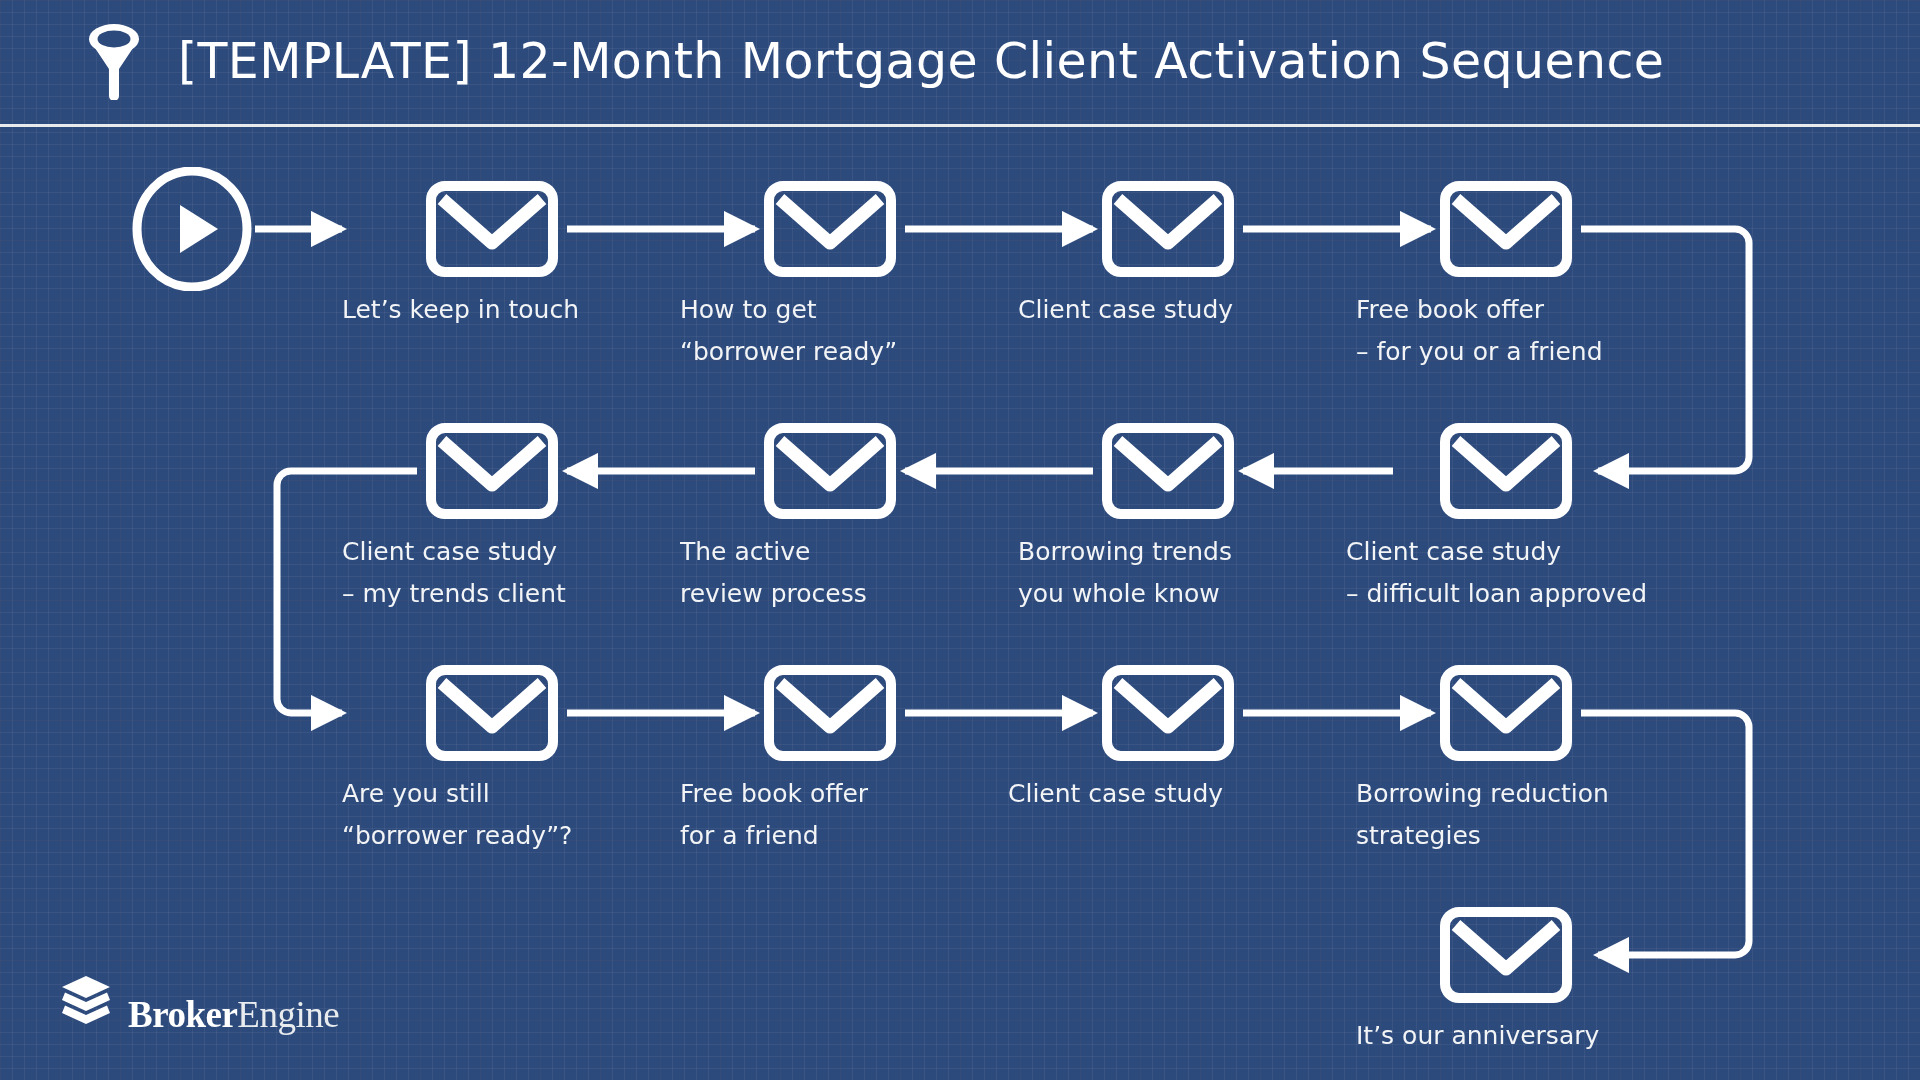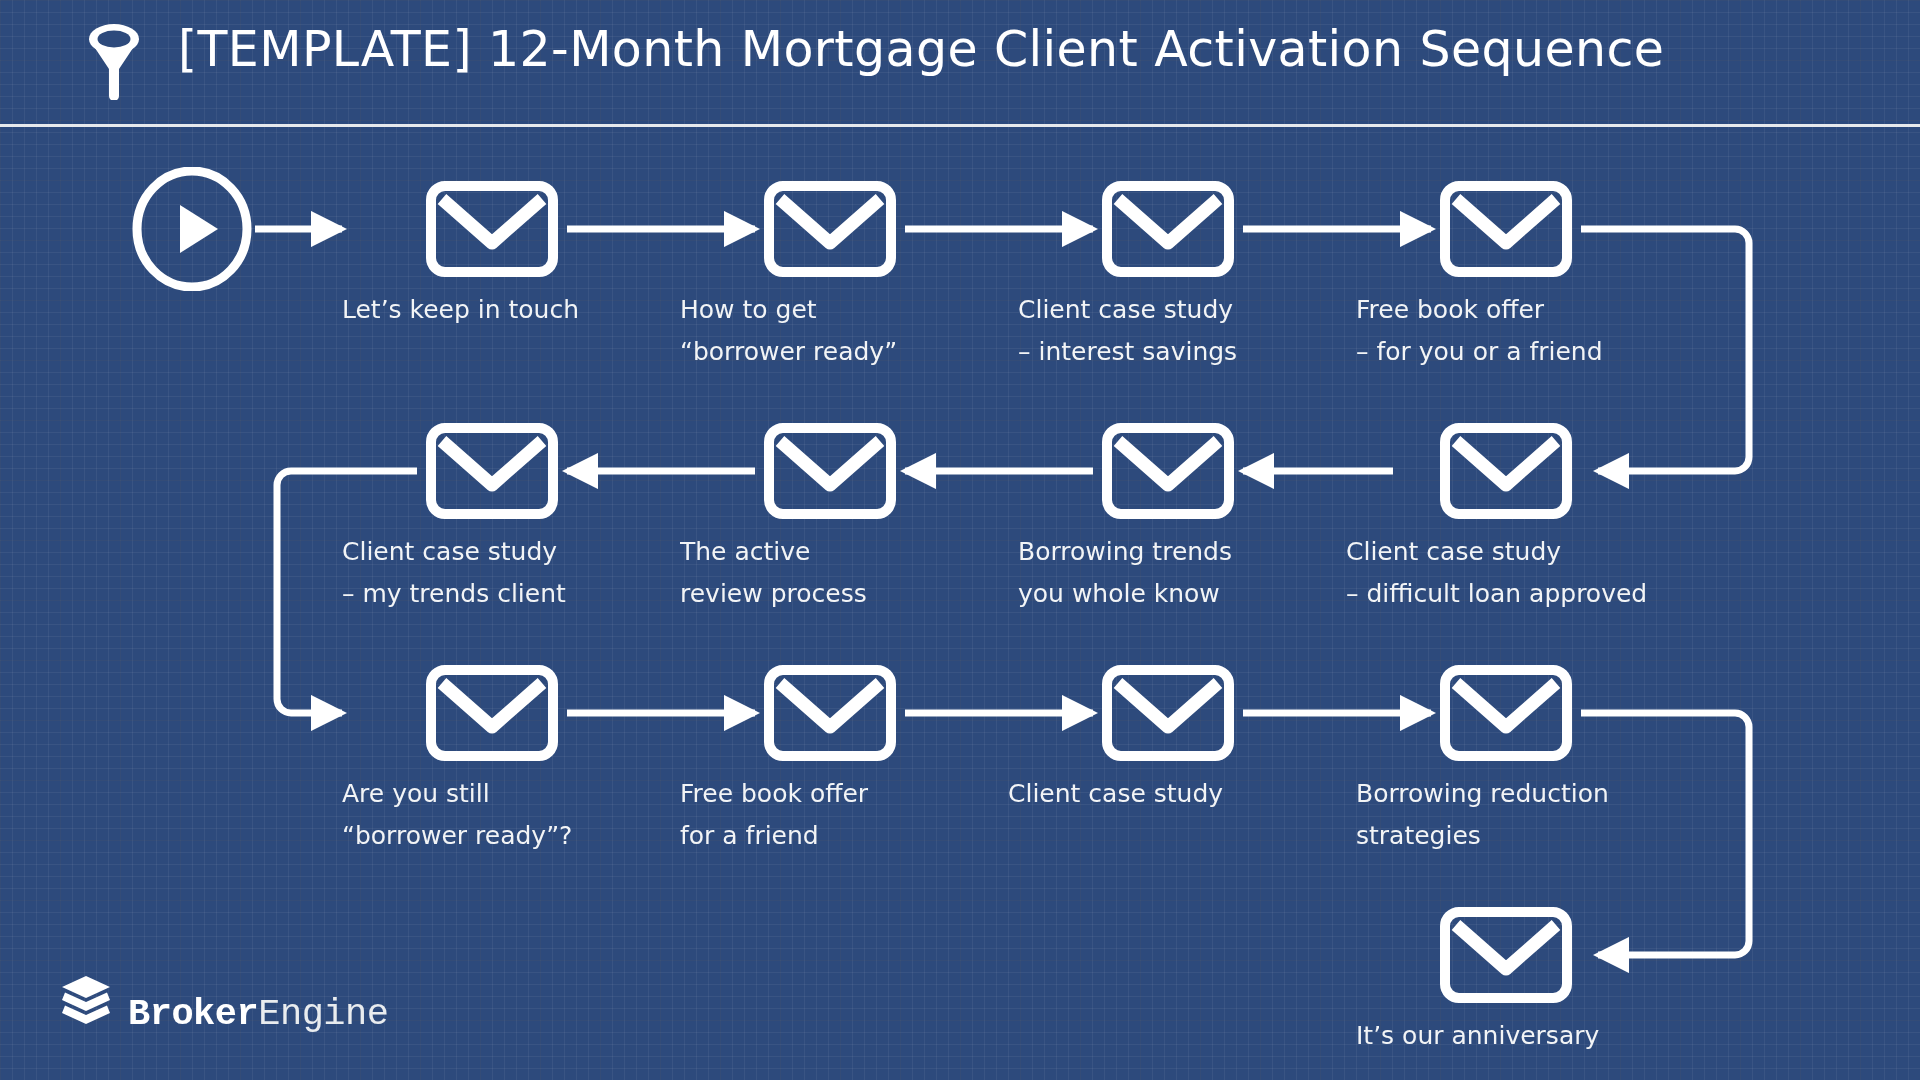--- a/index.html
+++ b/index.html
@@ -48,21 +48,21 @@
   #funnel-icon {
     position: absolute;
     left: 78px;
     top: 22px;
     width: 72px;
     height: 78px;
   }
   #page-title {
     position: absolute;
     left: 178px;
-    top: 4px;
+    top: 16px;
     height: 92px;
     line-height: 92px;
     color: #ffffff;
     font-family: "DejaVu Sans", sans-serif;
     font-size: 49px;
     font-weight: 400;
     letter-spacing: 0.4px;
     white-space: nowrap;
   }
 
@@ -121,21 +121,21 @@
     left: 58px;
     top: 968px;
     height: 64px;
     display: flex;
     align-items: center;
     gap: 14px;
   }
   #logo-mark { width: 56px; height: 56px; }
   #logo-text {
     color: #ffffff;
-    font-family: Liberation Mono, monospace;
+    font-family: Liberation Serif, serif;
     font-size: 37px;
     letter-spacing: -0.5px;
     white-space: nowrap;
     margin-top: 28px;
   }
   #logo-text b { font-weight: 700; }
   #logo-text span { font-weight: 300; color: #e9ecef; }
 </style>
 </head>
 <body>
@@ -212,21 +212,20 @@
       </div>
     </div>
 
     <div class="node" style="left:1168px; top:103px;">
       <svg class="env" viewBox="0 0 132 96">
         <rect x="5" y="5" width="122" height="86" rx="14" fill="none" stroke="#ffffff" stroke-width="10"></rect>
         <path d="M 16 18 L 66 62 L 116 18" fill="none" stroke="#ffffff" stroke-width="13" stroke-linejoin="round"></path>
       </svg>
       <div class="node-label">
         <span>Client case study</span>
-        <span class="l2">– interest savings</span>
       </div>
     </div>
 
     <div class="node" style="left:1506px; top:103px;">
       <svg class="env" viewBox="0 0 132 96">
         <rect x="5" y="5" width="122" height="86" rx="14" fill="none" stroke="#ffffff" stroke-width="10"></rect>
         <path d="M 16 18 L 66 62 L 116 18" fill="none" stroke="#ffffff" stroke-width="13" stroke-linejoin="round"></path>
       </svg>
       <div class="node-label">
         <span>Free book offer</span>

